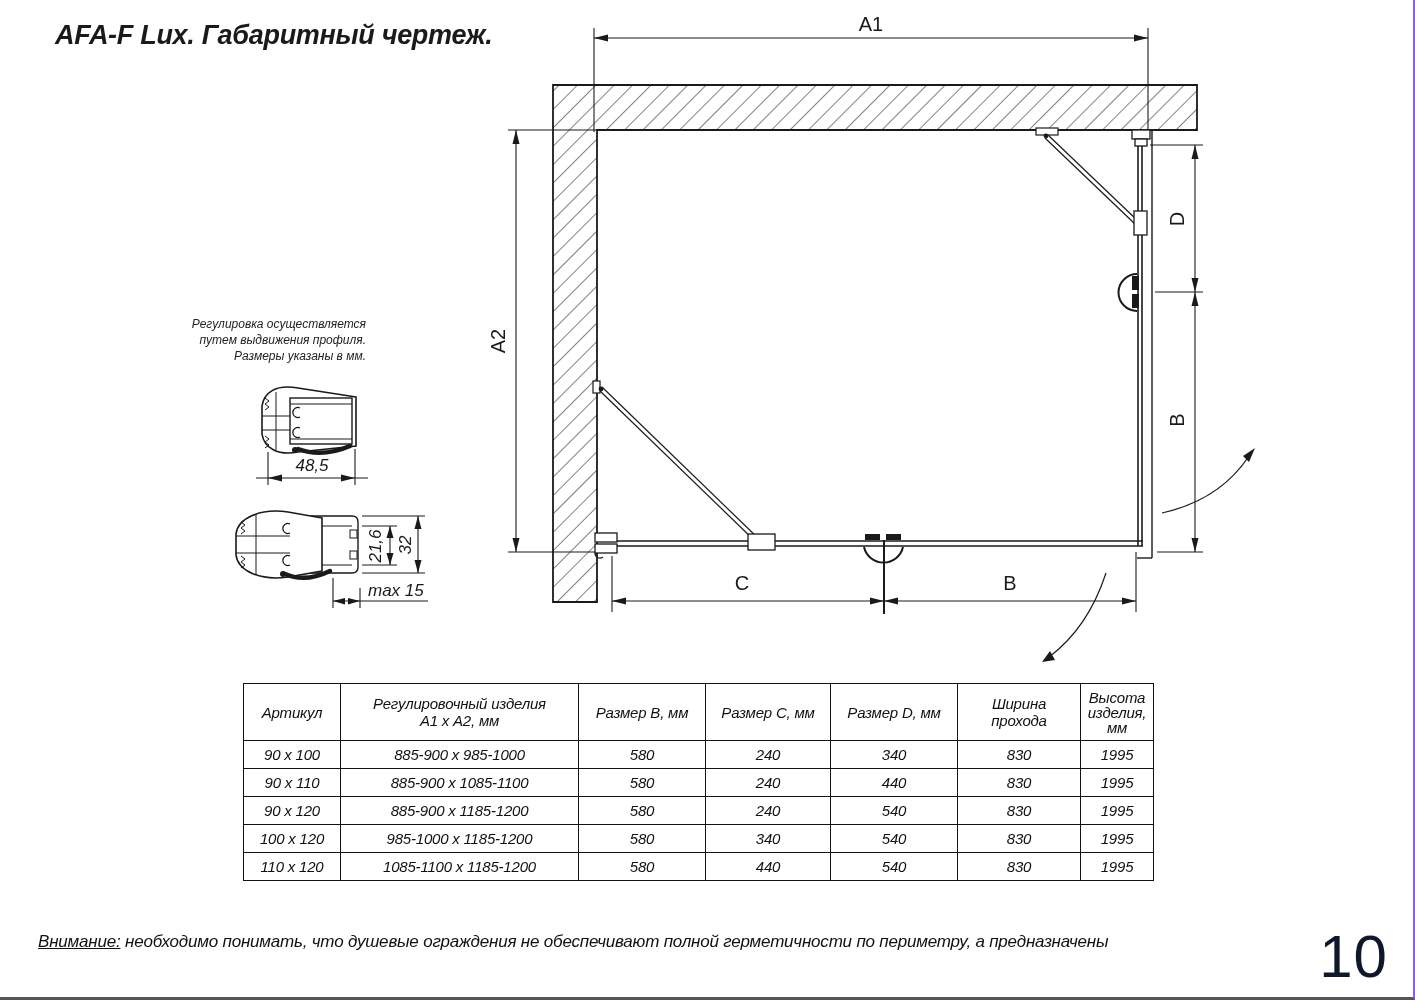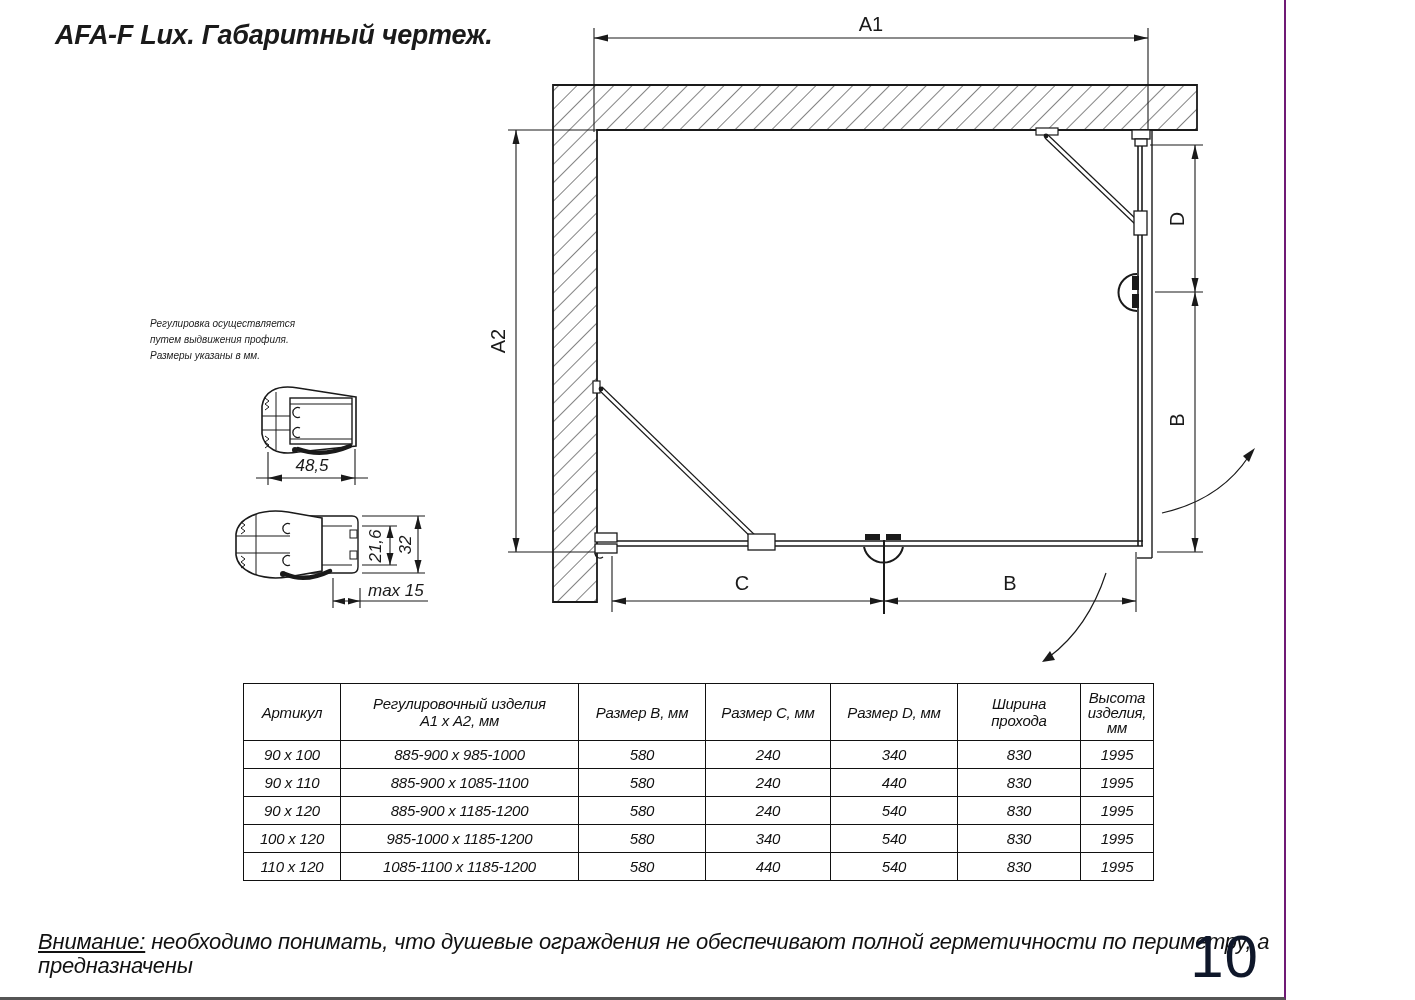--- a/index.html
+++ b/index.html
@@ -1,31 +1,31 @@
 <!DOCTYPE html>
 <html><head>
 <meta charset="utf-8">
 <style>
   html,body{margin:0;padding:0;background:#ffffff;}
-  #page{position:relative;width:1286px;height:1000px;background:#fff;overflow:hidden;
+  #page{position:relative;width:1415px;height:1000px;background:#fff;overflow:hidden;
         font-family:"Liberation Sans",sans-serif;color:#1a1a1a;
-        border-right:2px solid #701a75;border-bottom:3px solid #555;box-sizing:border-box;}
+        border-right:2px solid #8b5cf6;border-bottom:3px solid #555;box-sizing:border-box;}
   #title{position:absolute;left:55px;top:20px;font-size:27px;font-style:italic;font-weight:600;letter-spacing:-0.3px;}
   #drawing-svg{position:absolute;left:0;top:0;}
-  .note{position:absolute;left:150px;top:316px;width:216px;
-        font-size:10px;font-style:italic;line-height:16px;color:#222;}
+  .note{position:absolute;left:150px;top:316px;width:216px;text-align:right;
+        font-size:12px;font-style:italic;line-height:16px;color:#222;}
   
   #spec-table{position:absolute;left:243px;top:683px;border-collapse:collapse;table-layout:fixed;
         font-style:italic;font-size:15px;color:#111;}
   #spec-table th,#spec-table td{border:1.4px solid #111;text-align:center;vertical-align:middle;
         padding:0;font-weight:normal;letter-spacing:-0.2px;}
   #spec-table th{height:56px;line-height:17px;}
   #spec-table td{height:27px;}
   
-  #warning{position:absolute;left:38px;top:930px;font-size:22px;font-style:italic;
+  #warning{position:absolute;left:38px;top:930px;font-size:17px;font-style:italic;
         line-height:24px;letter-spacing:-0.2px;color:#111;}
   #warning .u{text-decoration:underline;}
   #page-num{position:absolute;right:25px;top:922px;font-size:60px;color:#0f172a;letter-spacing:1px;}
   svg text{fill:#1a1a1a;}
   .dimtxt{font-size:20px;font-family:"Liberation Sans",sans-serif;}
   .dimtxt-i{font-size:17px;font-style:italic;font-family:"Liberation Sans",sans-serif;}
 </style>
 </head>
 <body>
 

